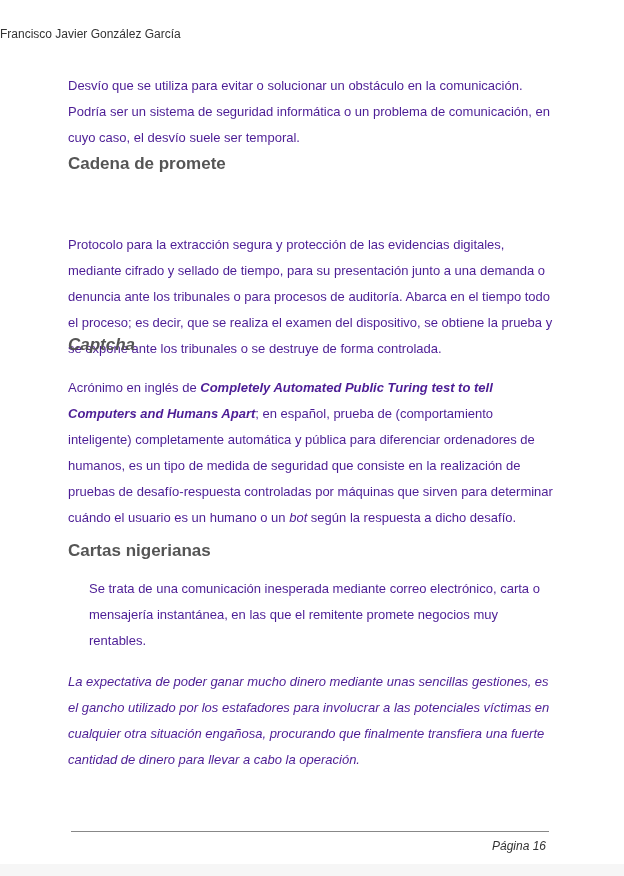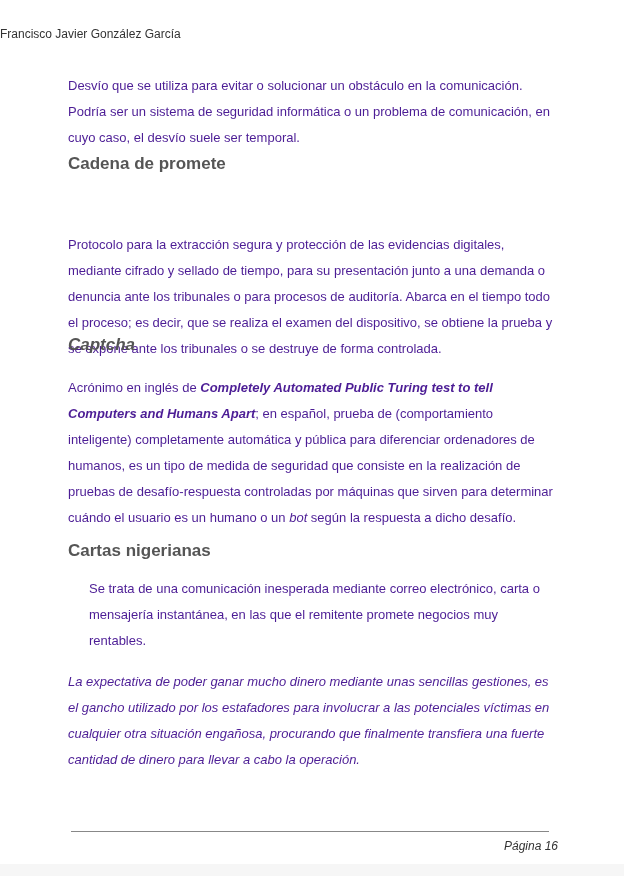--- a/index.html
+++ b/index.html
@@ -20,21 +20,21 @@
   .b1 { position: absolute; top: 0; }
   .h1 { position: absolute; top: 80px; }
   .b2 { position: absolute; top: 121px; margin-top: 38px; }
   .h2 { position: absolute; top: 261px; }
   .b3 { position: absolute: }
   .b3 { position: absolute; top: 302px; }
   .h3 { position: absolute; top: 451px; margin-top: 16px; }
   .b4 { position: absolute; top: 503px; margin-left: 21px; }
   .b5 { position: absolute; top: 596px; font-style: italic; }
   .rule { position: absolute; left: 71px; top: 831px; width: 478px; height: 1px; background: #888888; }
-  .pagenum { position: absolute; right: 66px; top: 839px; font-size: 12px; font-style: italic; color: #333333; }
+  .pagenum { position: absolute; right: 78px; top: 839px; font-size: 12px; font-style: italic; color: #333333; }
   .bi { font-weight: bold; font-style: italic; }
   .i { font-style: italic; margin-top: 41px; }
 </style>
 </head>
 <body>
 
 <div class="header">Francisco Javier González García</div>
 
 <div class="content">
   <p class="b1">Desvío que se utiliza para evitar o solucionar un obstáculo en la comunicación. Podría ser un sistema de seguridad informática o un problema de comunicación, en cuyo caso, el desvío suele ser temporal.</p>

